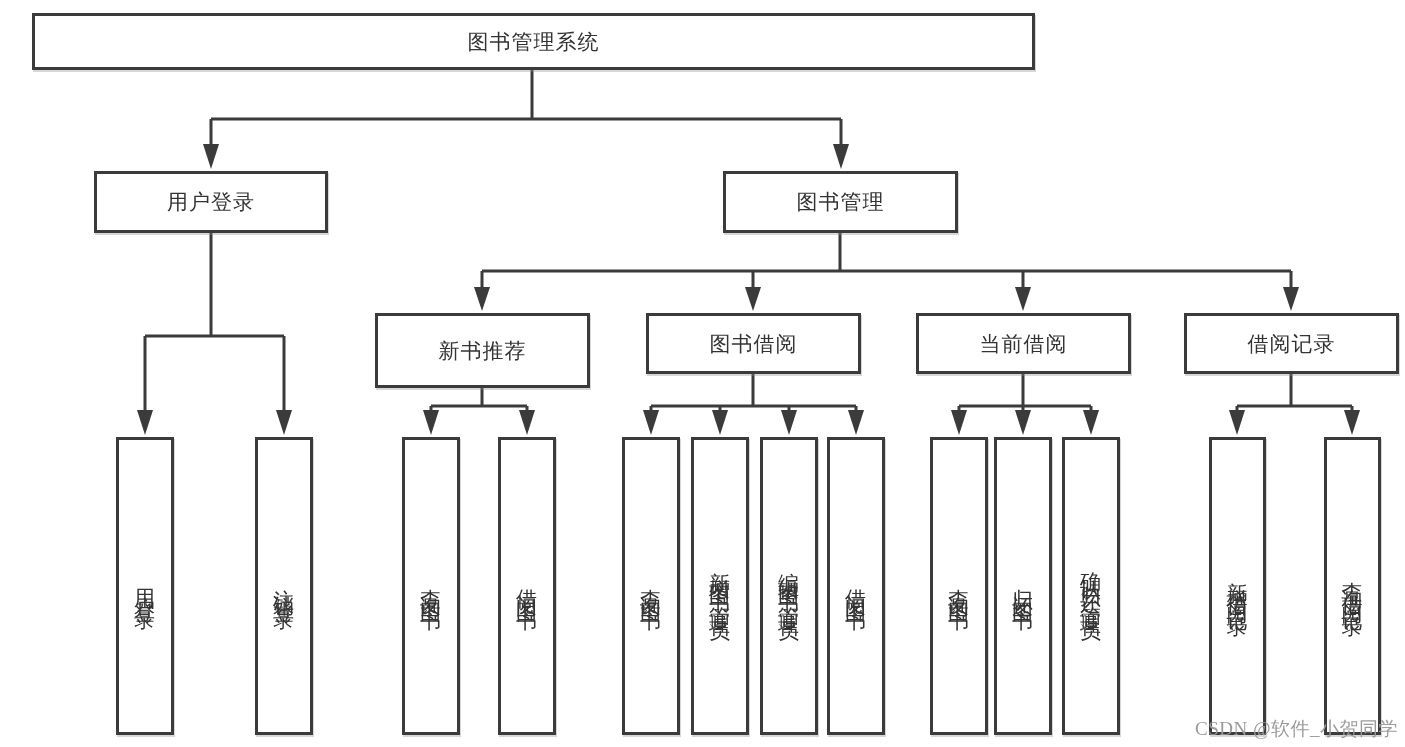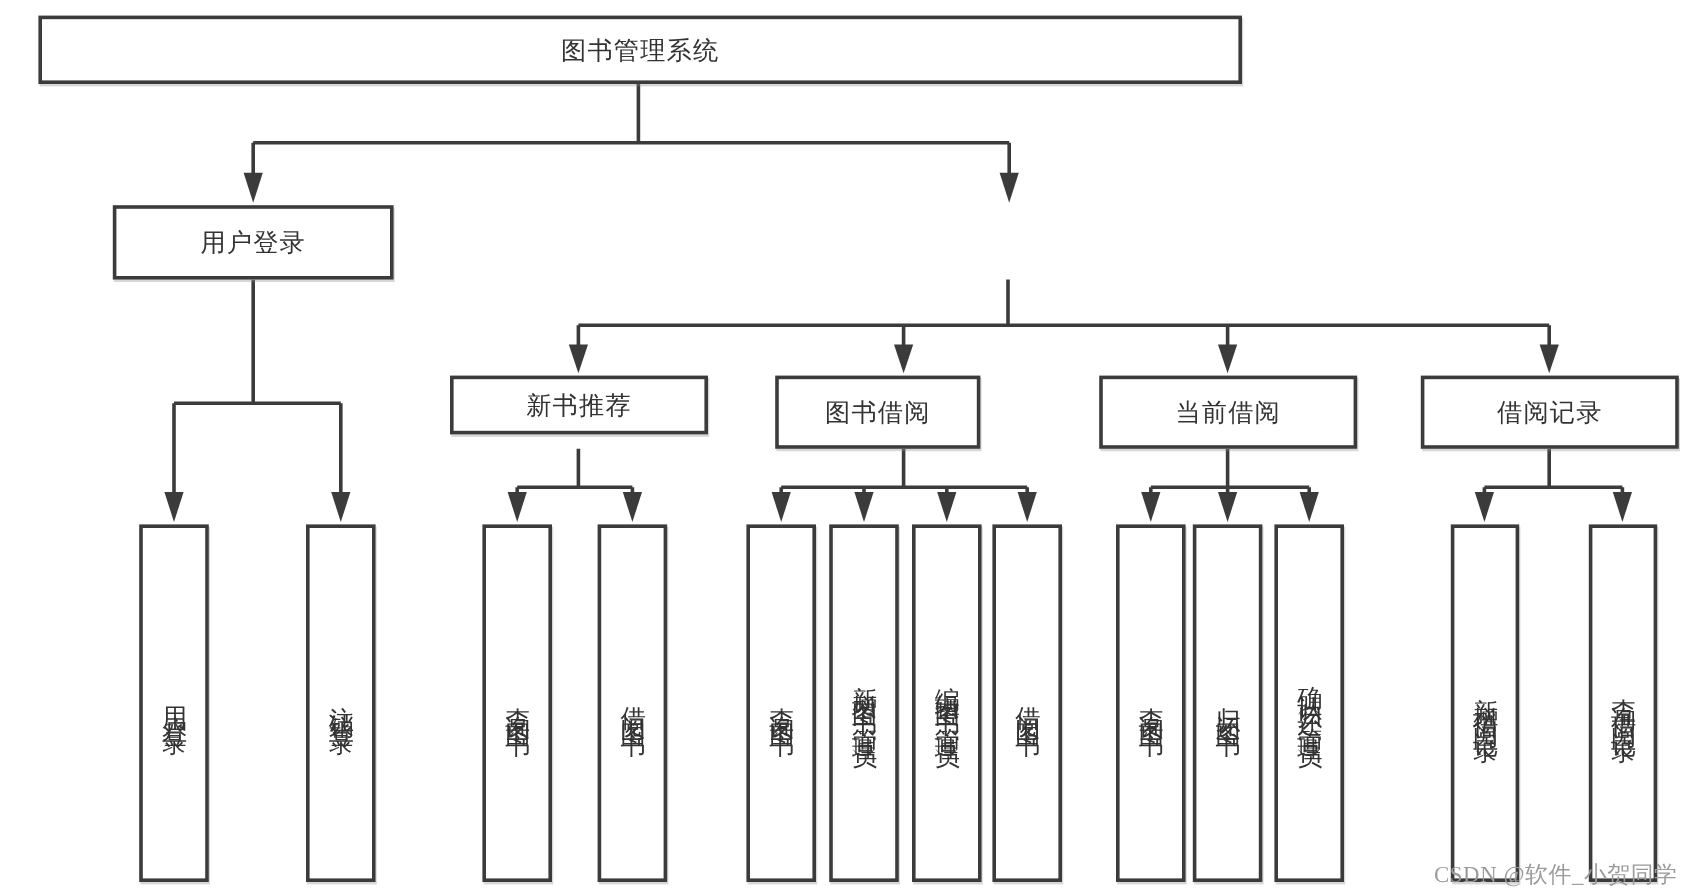--- a/index.html
+++ b/index.html
@@ -95,25 +95,28 @@
     </g>
   </svg>
 
   <div class="box" style="left:20px; top:13px; width:1003px; height:57px">
     <span class="hlabel">图书管理系统</span>
   </div>
 
   <div class="box" style="left:82px; top:171px; width:234px; height:62px">
     <span class="hlabel">用户登录</span>
   </div>
+  <div class="box" style="left:711px; top:171px; width:235px; height:62px">
+    <span class="hlabel">图书管理</span>
+  </div>
 
-  <div class="box" style="left:363px; top:313px; width:215px; height:49px">
+  <div class="box" style="left:363px; top:313px; width:215px; height:75px">
     <span class="hlabel">新书推荐</span>
   </div>
-  <div class="box" style="left:634px; top:313px; width:171px; height:61px">
+  <div class="box" style="left:634px; top:313px; width:215px; height:61px">
     <span class="hlabel">图书借阅</span>
   </div>
   <div class="box" style="left:904px; top:313px; width:215px; height:61px">
     <span class="hlabel">当前借阅</span>
   </div>
   <div class="box" style="left:1172px; top:313px; width:215px; height:61px">
     <span class="hlabel">借阅记录</span>
   </div>
 
   <div class="box leaf" style="left:104px; top:437px; width:58px; height:298px">

